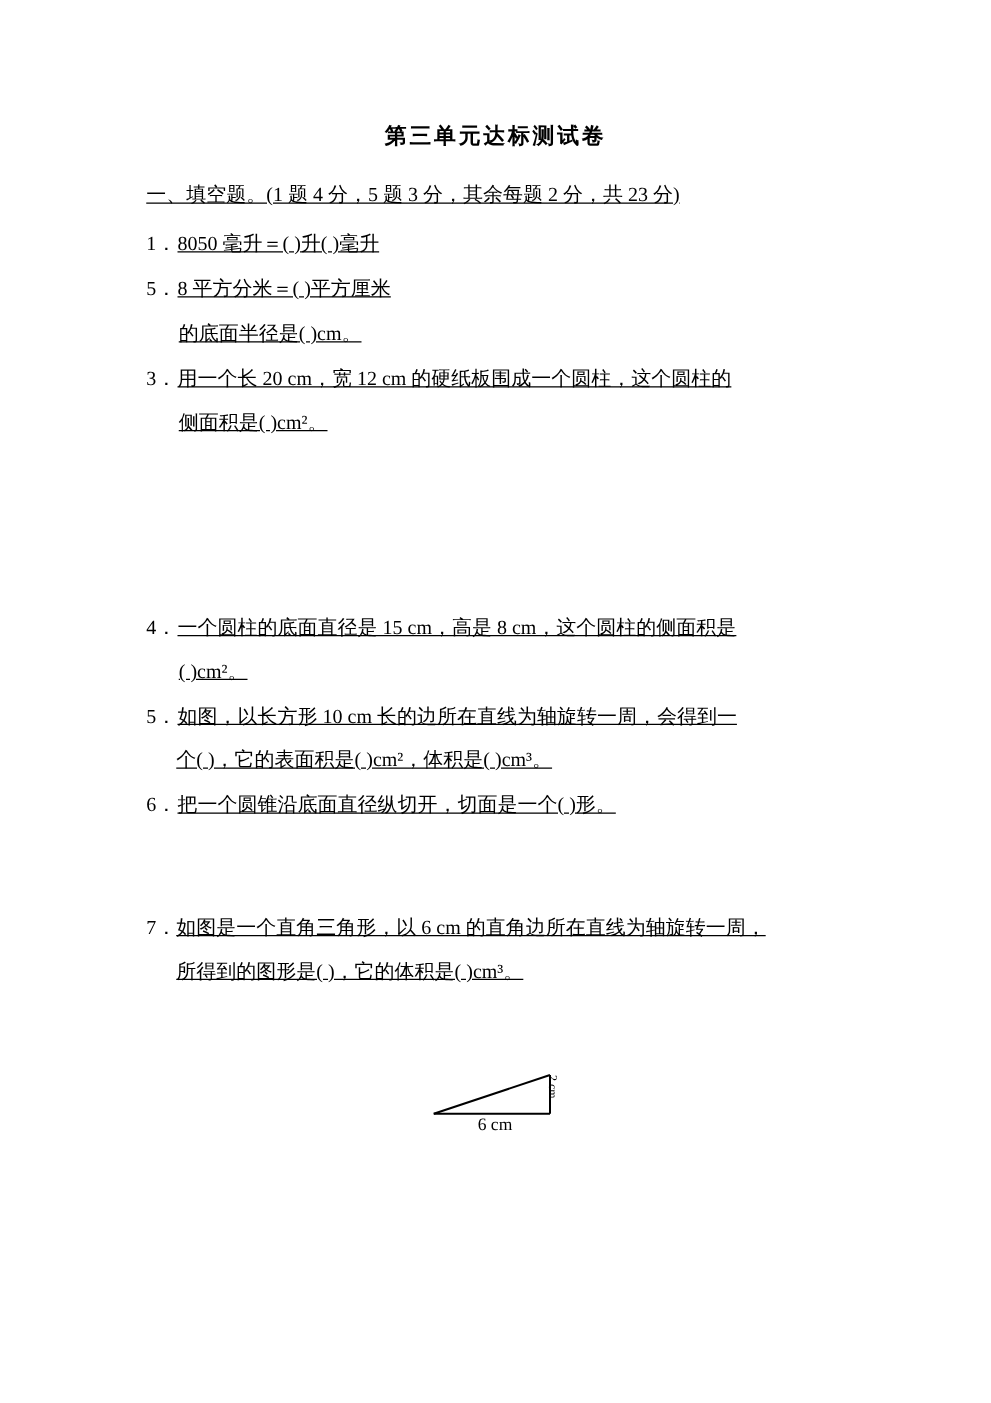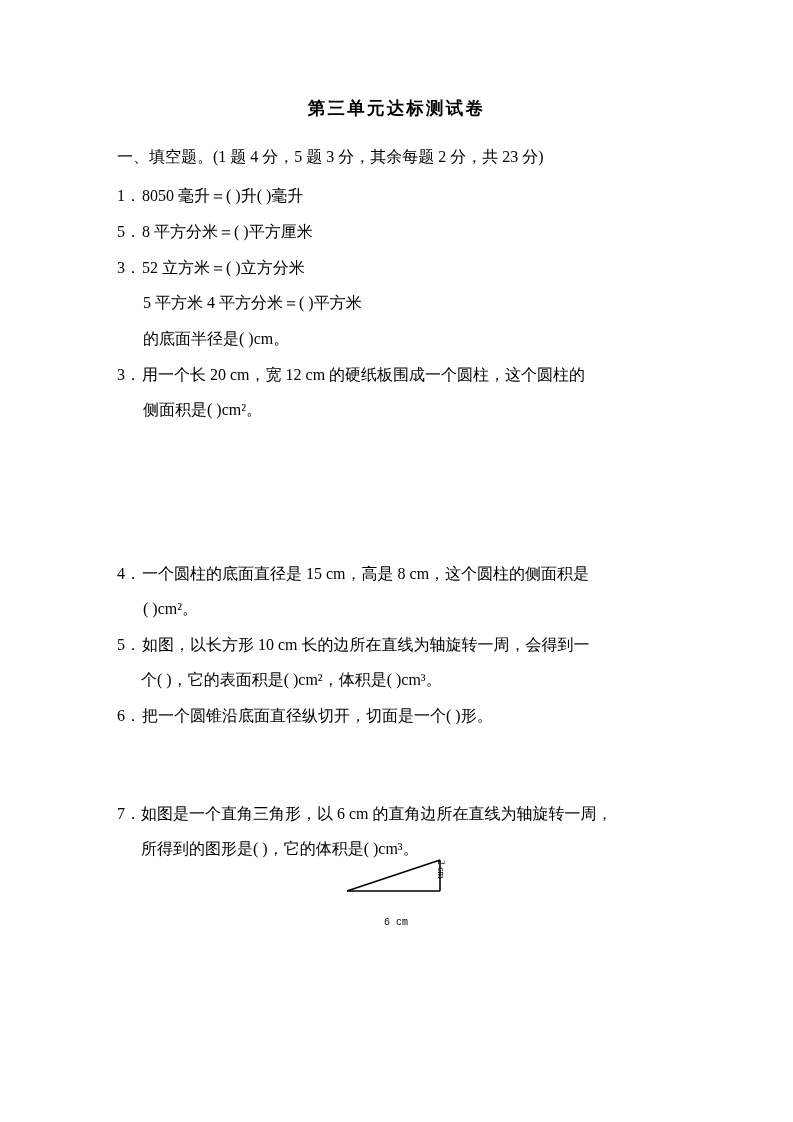--- a/index.html
+++ b/index.html
@@ -36,20 +36,21 @@
     letter-spacing: 2.2px;
     color: #000;
   }
 
   
   .content {
     position: absolute;
     left: 117px;
     top: 146px;
     width: 566px;
+    text-decoration: underline;
   }
 
   .section-head {
     font-size: 16px;
     line-height: 21px;
     margin-bottom: 18px;
     white-space: nowrap;
   }
 
   .q {
@@ -141,24 +142,23 @@
     transform: rotate(90deg);
     transform-origin: left top;
     white-space: nowrap;
   }
   .tri-label-bottom {
     position: absolute;
     left: 6px;
     top: 37px;
     width: 92px;
     text-align: center;
-    font-size: 10px;
-    font-family: Liberation Mono, monospace;
-    white-space: nowrap;
-    margin-top: 24px;
+    font-size: 14px;
+    font-family: Liberation Serif, serif;
+    white-space: nowrap;
   }
 
   
   .fig-gap-rect { display: block; height: 128px; }
   .fig-gap-tri  { display: block; height: 62px; }
 </style>
 </head>
 <body>
 
 <div class="page">
@@ -174,28 +174,20 @@
         <span class="num">1．</span><span>8050 毫升＝(        )升(        )毫升</span>
       </span>
     </div>
 
     <div class="q">
       <span class="q-line">
         <span class="num">5．</span><span>8 平方分米＝(        )平方厘米</span>
       </span>
     </div>
 
-    <div class="q">
-      <span class="q-line">
-        <span class="num">3．</span><span>52 立方米＝(            )立方分米</span>
-      </span>
-      <span class="q-line indent">
-        <span>5 平方米 4 平方分米＝(        )平方米</span>
-      </span>
-    </div>
 
     <div class="q">
       <span class="q-line indent">
         <span>的底面半径是(        )cm。</span>
       </span>
     </div>
 
     <div class="q">
       <span class="q-line">
         <span class="num">3．</span><span>用一个长 20 cm，宽 12 cm 的硬纸板围成一个圆柱，这个圆柱的</span>

